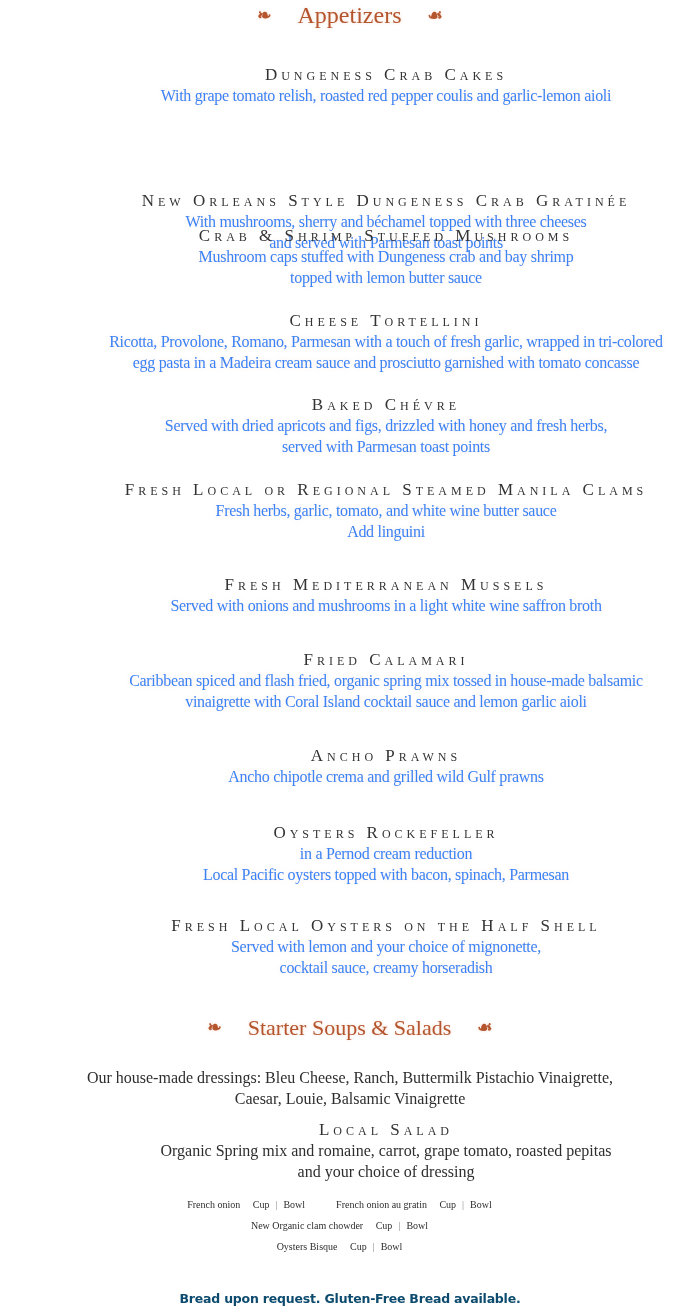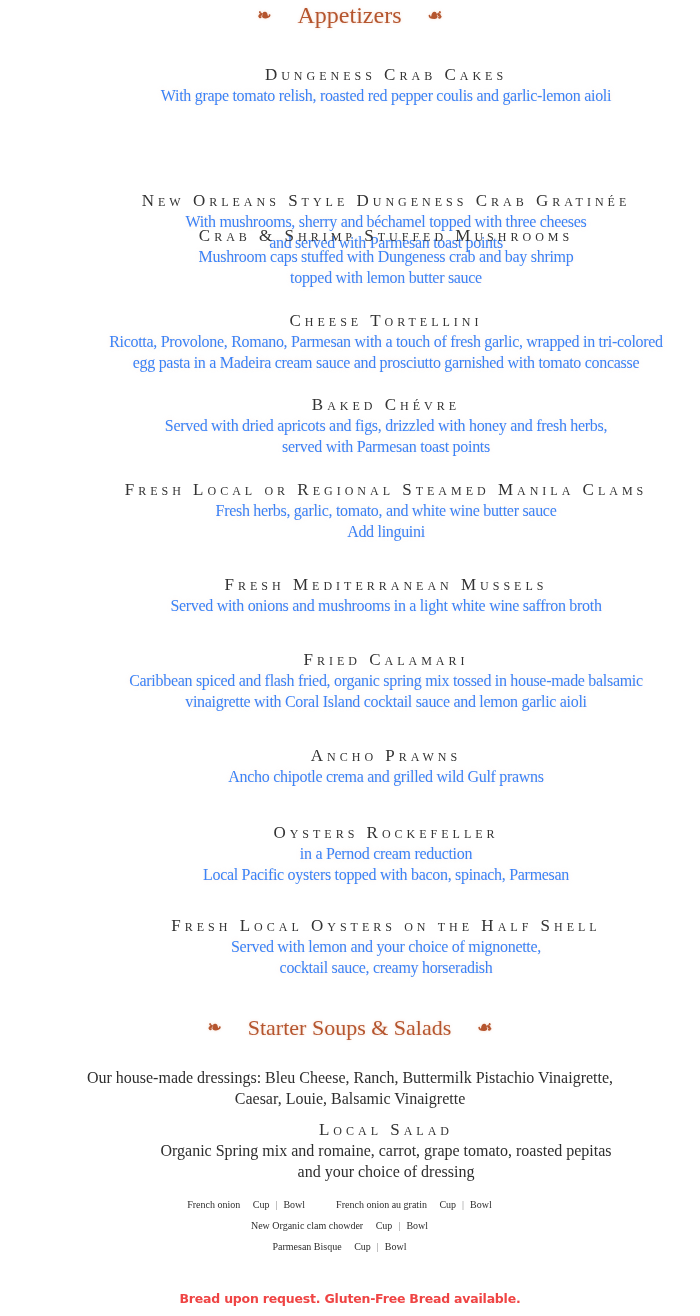--- a/index.html
+++ b/index.html
@@ -95,21 +95,21 @@
     .soup-line .gap { display: inline-block; width: 26px; }
     .footer-note {
       position: absolute;
       left: 0;
       width: 700px;
       text-align: center;
       font-family: "DejaVu Sans", "Liberation Sans", sans-serif;
       font-weight: bold;
       font-size: 12.5px;
       line-height: 16px;
-      color: #ef4444;
+      color: #0c4a6e;
       white-space: nowrap;
       letter-spacing: -0.2px;
     }
   </style>
 </head>
 <body>
 
 <div class="page">
 
   <div class="section-heading" style="top:1px;">
@@ -197,19 +197,19 @@
     <span>Cup</span><span class="sep">|</span><span>Bowl</span>
     <span class="gap"></span>
     <span class="soup-name">French onion au gratin</span>
     <span>Cup</span><span class="sep">|</span><span>Bowl</span>
   </div>
   <div class="soup-line" style="top:1215px;">
     <span class="soup-name">New Organic clam chowder</span>
     <span>Cup</span><span class="sep">|</span><span>Bowl</span>
   </div>
   <div class="soup-line" style="top:1236px;">
-    <span class="soup-name">Parmesan Bisque</span>
+    <span class="soup-name">Oysters Bisque</span>
     <span>Cup</span><span class="sep">|</span><span>Bowl</span>
   </div>
 
   <div class="footer-note" style="top:1291px;">Bread upon request.  Gluten-Free Bread available.</div>
 
 </div>
 
 </body></html>

